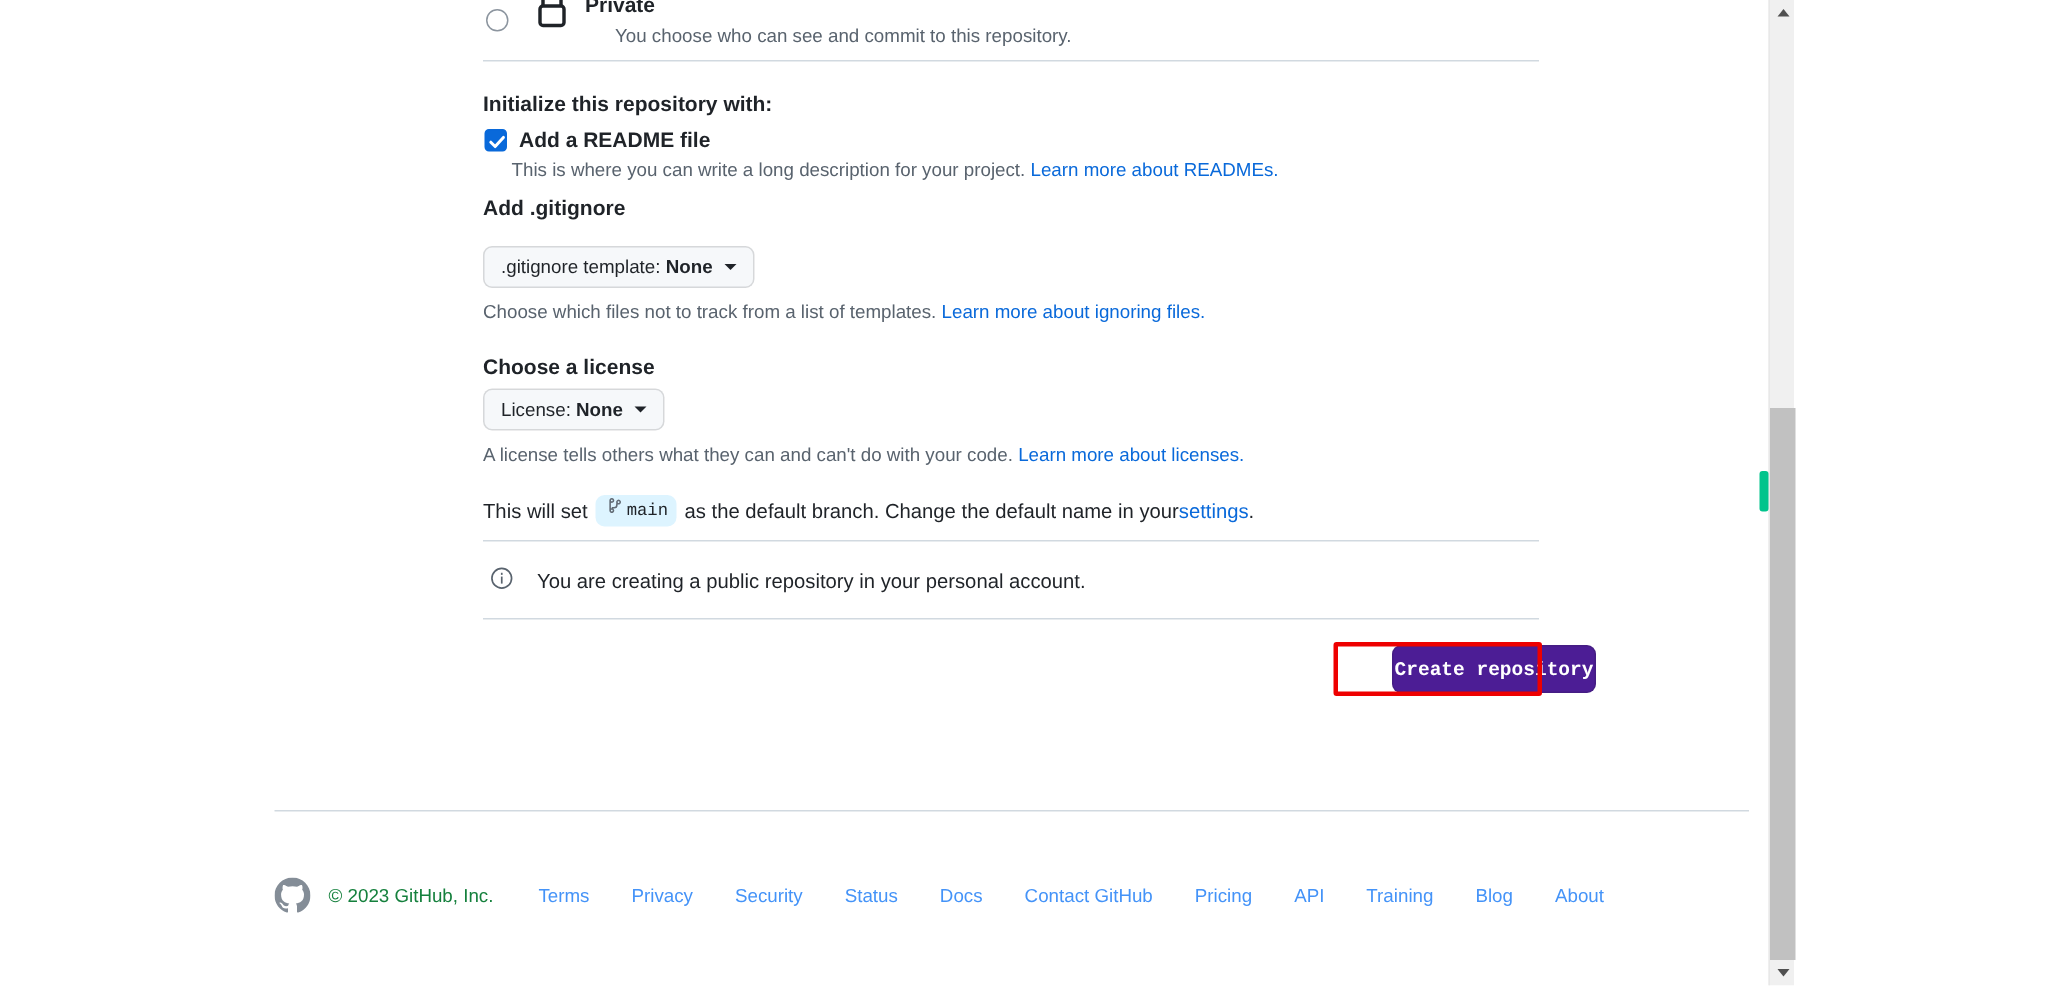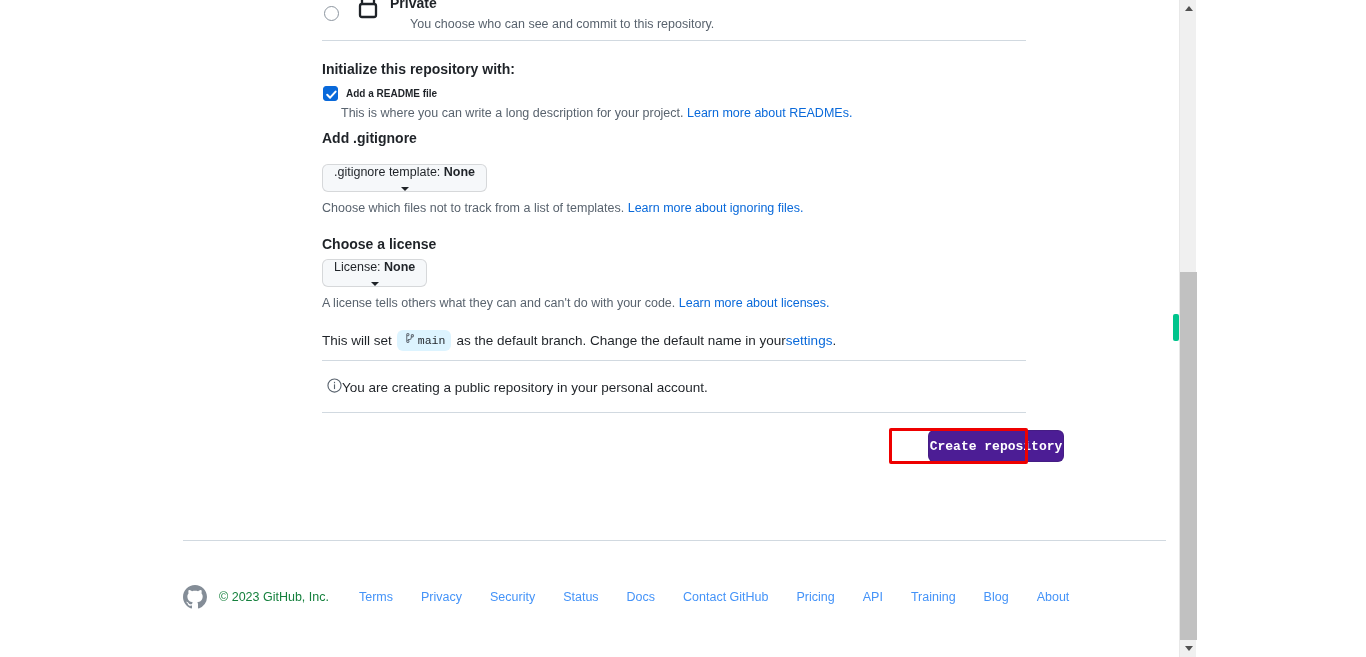--- a/index.html
+++ b/index.html
@@ -96,21 +96,21 @@
     left: 323px; top: 86px;
     width: 15px; height: 15px;
     background: #0969da;
     border: 1px solid #0969da;
     border-radius: 3px;
   }
   .check-box svg { display: block; }
   .check-label {
     position: absolute;
     left: 346px; top: 85px;
-    font-size: 10px;
+    font-size: 14px;
     font-weight: bold;
     color: #1f2328;
     line-height: 17px;
   }
   .check-desc {
     position: absolute;
     left: 341px; top: 105px;
     font-size: 12.5px;
     color: #59636e;
     line-height: 17px;
@@ -124,21 +124,20 @@
     gap: 8px;
     height: 28px;
     padding: 0 11px;
     background: #f6f8fa;
     border: 1px solid rgba(31,35,40,0.15);
     border-radius: 6px;
     font-size: 12.5px;
     color: #1f2328;
     cursor: pointer;
     white-space: nowrap;
-    flex-direction: column;
   }
   .dd-gitignore { left: 322px; top: 164px; }
   .dd-license { left: 322px; top: 259px; }
   .dd-bold { font-weight: bold; }
   .caret {
     width: 0; height: 0;
     border-left: 4px solid transparent;
     border-right: 4px solid transparent;
     border-top: 4px solid #1f2328;
   }
@@ -180,21 +179,21 @@
     font-size: 11.5px;
     color: #1f2328;
   }
 
   
   .notice {
     position: absolute;
     left: 327px; top: 378px;
     display: flex;
     align-items: center;
-    gap: 0;
+    gap: 16px;
     font-size: 13.5px;
     color: #1f2328;
     line-height: 18px;
   }
 
   
   .create-btn {
     position: absolute;
     left: 928px; top: 430px;
     width: 136px; height: 32px;

